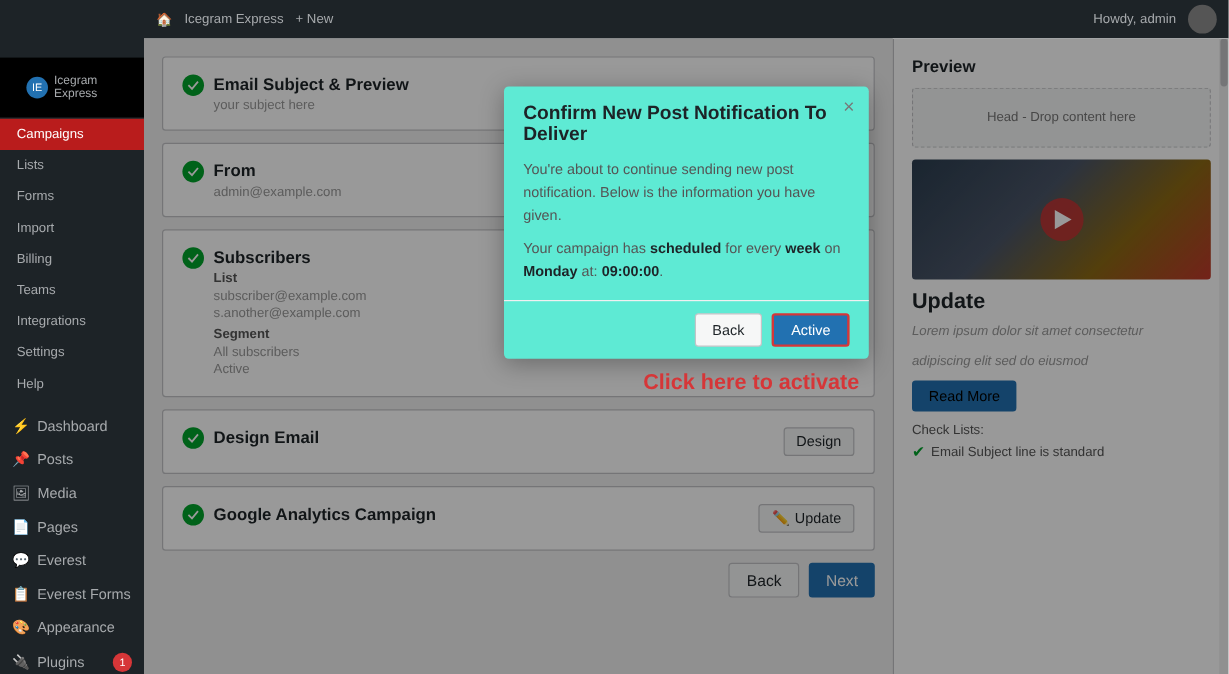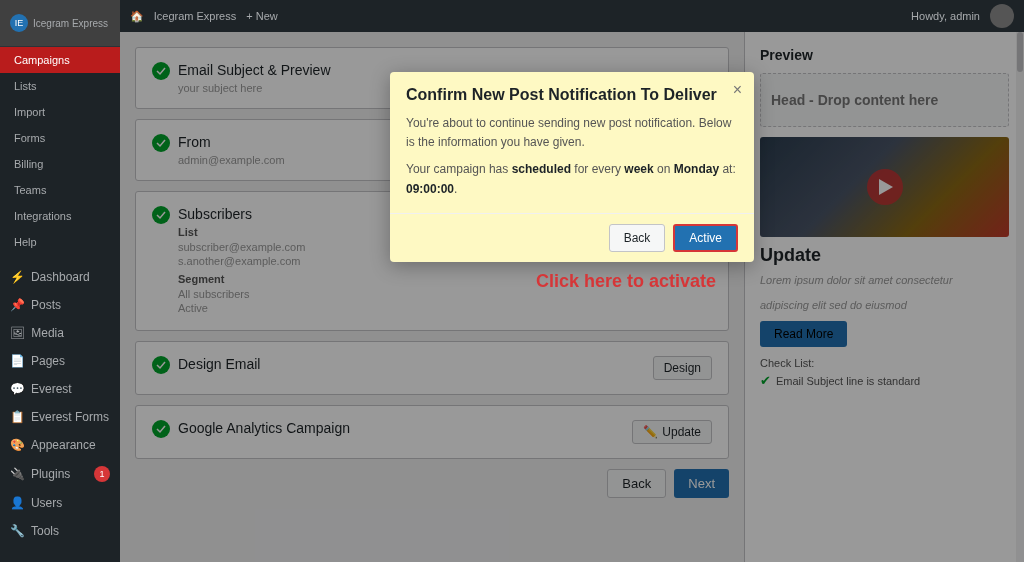--- a/index.html
+++ b/index.html
@@ -1,20 +1,20 @@
 <!DOCTYPE html>
 <html><head>
   <meta charset="utf-8">
   <style>
     * { margin: 0; padding: 0; box-sizing: border-box; }
     body { font-family: -apple-system, BlinkMacSystemFont, "Segoe UI", sans-serif; font-size: 13px; background: #f0f0f1; width: 1024px; height: 562px; overflow: hidden; display: flex; }
 
     
     .sidebar { width: 120px; background: #1d2327; color: #a7aaad; height: 562px; flex-shrink: 0; overflow: hidden; }
-    .sidebar-top { background: #404040; padding: 8px 0; border-bottom: 1px solid #2c3338; }
+    .sidebar-top { background: #000000; padding: 8px 12px; border-bottom: 1px solid #2c3338; margin-top: 48px; }
     .sidebar-logo { padding: 6px 10px; font-size: 11px; color: #a7aaad; display: flex; align-items: center; gap: 5px; }
     .sidebar-logo-icon { width: 18px; height: 18px; background: #2271b1; border-radius: 50%; display: flex; align-items: center; justify-content: center; font-size: 9px; color: white; flex-shrink: 0; }
     .sidebar-item { padding: 7px 10px; font-size: 12px; color: #a7aaad; cursor: pointer; display: flex; align-items: center; gap: 6px; }
     .sidebar-item.active { background: #b91c1c; color: #fff; }
     .sidebar-submenu .sidebar-item { padding-left: 14px; font-size: 11px; }
     .wp-sidebar-group { margin-top: 8px; }
     .wp-sidebar-group .sidebar-item { font-size: 12px; }
     .badge { background: #d63638; color: white; border-radius: 50%; width: 16px; height: 16px; font-size: 9px; display: flex; align-items: center; justify-content: center; margin-left: auto; }
 
     
@@ -24,49 +24,49 @@
     .topbar { background: #1d2327; height: 32px; display: flex; align-items: center; padding: 0 10px; gap: 10px; flex-shrink: 0; }
     .topbar-item { color: #a7aaad; font-size: 11px; cursor: pointer; }
 
     
     .content-area { flex: 1; display: flex; overflow: hidden; position: relative; }
     .main-content { flex: 1; padding: 15px; overflow-y: auto; }
 
     
     .card { background: #fff; border: 1px solid #c3c4c7; border-radius: 3px; padding: 14px 16px; margin-bottom: 10px; display: flex; align-items: flex-start; justify-content: space-between; }
     .card-left { display: flex; align-items: flex-start; gap: 8px; }
-    .card-title { font-size: 14px; font-weight: 400; color: #1d2327; margin-bottom: 4px; }
+    .card-title { font-size: 14px; font-weight: 700; color: #1d2327; margin-bottom: 4px; }
     .card-sub { font-size: 11px; color: #999; }
     .card-btn { background: #f6f7f7; border: 1px solid #c3c4c7; border-radius: 3px; padding: 4px 10px; font-size: 12px; cursor: pointer; color: #1d2327; display: flex; align-items: center; gap: 4px; white-space: nowrap; }
     .subscribers-label { font-size: 11px; font-weight: 600; color: #555; margin-bottom: 3px; }
     .subscribers-val { font-size: 11px; color: #999; margin-bottom: 2px; }
     .segment-label { font-size: 11px; font-weight: 600; color: #555; margin: 6px 0 3px; }
     .btn-back { background: #f6f7f7; border: 1px solid #c3c4c7; border-radius: 3px; padding: 6px 14px; font-size: 13px; cursor: pointer; color: #1d2327; }
     .btn-next { background: #2271b1; border: none; border-radius: 3px; padding: 6px 14px; font-size: 13px; cursor: pointer; color: #fff; }
 
     
     .preview-panel { width: 280px; background: #fff; border-left: 1px solid #c3c4c7; padding: 15px; overflow-y: auto; flex-shrink: 0; }
     .preview-title { font-size: 14px; font-weight: 600; color: #1d2327; margin-bottom: 10px; }
-    .preview-drop { background: #f6f7f7; border: 1px dashed #c3c4c7; border-radius: 3px; padding: 18px 10px; text-align: left; font-size: 14px; color: #777; margin-bottom: 10px; font-weight: bold; }
+    .preview-drop { background: #f6f7f7; border: 1px dashed #c3c4c7; border-radius: 3px; padding: 18px 10px; text-align: center; font-size: 11px; color: #777; margin-bottom: 10px; }
     .preview-img { width: 100%; height: 100px; background: linear-gradient(135deg, #2c3e50 0%, #4a5568 40%, #8b6914 70%, #c0392b 100%); border-radius: 3px; margin-bottom: 8px; display: flex; align-items: center; justify-content: center; position: relative; }
     .play-btn { width: 36px; height: 36px; background: rgba(200,50,50,0.85); border-radius: 50%; display: flex; align-items: center; justify-content: center; }
     .play-icon { width: 0; height: 0; border-top: 8px solid transparent; border-bottom: 8px solid transparent; border-left: 14px solid white; margin-left: 3px; }
     .preview-post-title { font-size: 18px; font-weight: 600; color: #1d2327; margin-bottom: 6px; }
     .preview-post-text { font-size: 11px; color: #999; line-height: 1.5; margin-bottom: 8px; font-style: italic; }
     .preview-read-more { background: #2271b1; color: #000000; border: none; border-radius: 3px; padding: 6px 14px; font-size: 12px; cursor: pointer; }
     .checklist { margin-top: 10px; }
     .checklist-title { font-size: 11px; color: #555; margin-bottom: 4px; }
     .checklist-item { font-size: 11px; color: #555; display: flex; align-items: center; gap: 5px; }
     .check-icon { color: #00a32a; font-size: 13px; }
 
     
     .overlay { position: absolute; top: 0; left: 0; right: 0; bottom: 0; background: rgba(0,0,0,0.4); z-index: 100; display: flex; align-items: flex-start; justify-content: center; padding-top: 40px; }
 
     
-    .modal { background: #fef9c3; border-radius: 4px; width: 364px; box-shadow: 0 4px 20px rgba(0,0,0,0.3); position: relative; }
+    .modal { background: #5eead4; border-radius: 4px; width: 304px; box-shadow: 0 4px 20px rgba(0,0,0,0.3); position: relative; }
     .modal-header { padding: 14px 16px 10px; }
     .modal-title { font-size: 16px; font-weight: 600; color: #1d2327; }
     .modal-close { position: absolute; top: 10px; right: 12px; background: none; border: none; font-size: 16px; color: #777; cursor: pointer; line-height: 1; }
     .modal-body { padding: 0 16px 14px; }
     .modal-text { font-size: 12px; color: #555; line-height: 1.6; margin-bottom: 8px; }
     .modal-scheduled { font-size: 12px; color: #555; line-height: 1.6; }
     .modal-scheduled strong { font-weight: 700; color: #1d2327; }
     .modal-footer { padding: 10px 16px; border-top: 1px solid #f0f0f1; display: flex; justify-content: flex-end; gap: 8px; }
     .modal-back-btn { background: #f6f7f7; border: 1px solid #c3c4c7; border-radius: 3px; padding: 5px 14px; font-size: 12px; cursor: pointer; color: #1d2327; }
     .modal-active-btn { background: #2271b1; border: 2px solid #d63638; border-radius: 3px; padding: 5px 14px; font-size: 12px; cursor: pointer; color: #fff; font-weight: 500; }
@@ -93,33 +93,36 @@
   </div>
 
   <div class="sidebar-submenu">
     <div class="sidebar-item active">
       <span>Campaigns</span>
     </div>
     <div class="sidebar-item">
       <span>Lists</span>
     </div>
     <div class="sidebar-item">
+      <span>Forms</span>
+    </div>
+    <div class="sidebar-item">
       <span>Import</span>
     </div>
     <div class="sidebar-item">
-      <span>Forms</span>
-    </div>
-    <div class="sidebar-item">
       <span>Billing</span>
     </div>
     <div class="sidebar-item">
       <span>Teams</span>
     </div>
     <div class="sidebar-item">
       <span>Integrations</span>
+    </div>
+    <div class="sidebar-item">
+      <span>Settings</span>
     </div>
     <div class="sidebar-item">
       <span>Help</span>
     </div>
   </div>
 
   <div class="wp-sidebar-group">
     <div class="sidebar-item">
       <span>⚡</span>
       <span>Dashboard</span>
@@ -265,21 +268,21 @@
       <div class="preview-img">
         <div class="play-btn">
           <div class="play-icon"></div>
         </div>
       </div>
       <div class="preview-post-title">Update</div>
       <div class="preview-post-text">Lorem ipsum dolor sit amet consectetur</div>
       <div class="preview-post-text">adipiscing elit sed do eiusmod</div>
       <button class="preview-read-more">Read More</button>
       <div class="checklist">
-        <div class="checklist-title">Check List:</div>
+        <div class="checklist-title">Check Lists:</div>
         <div class="checklist-item">
           <span class="check-icon">✔</span>
           <span>Email Subject line is standard</span>
         </div>
       </div>
       
       <div class="preview-scrollbar" style="position:absolute;right:0;top:0;height:100%;">
         <div class="preview-scrollbar-thumb"></div>
       </div>
     </div>

